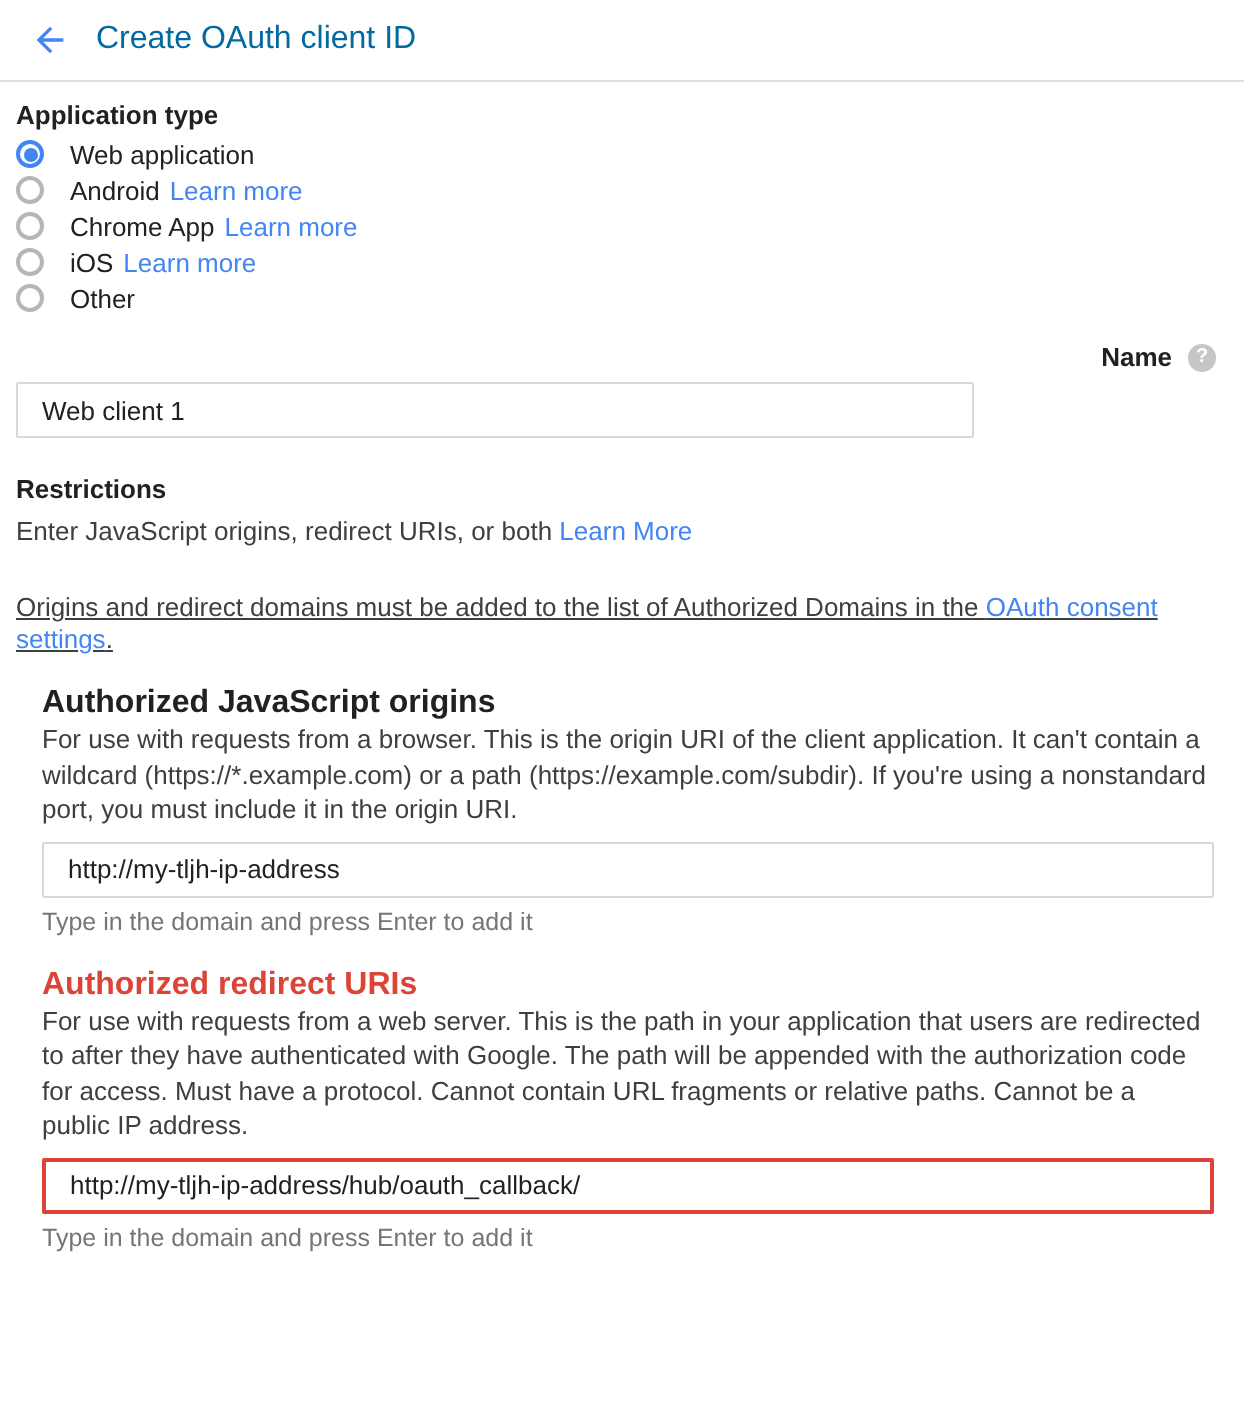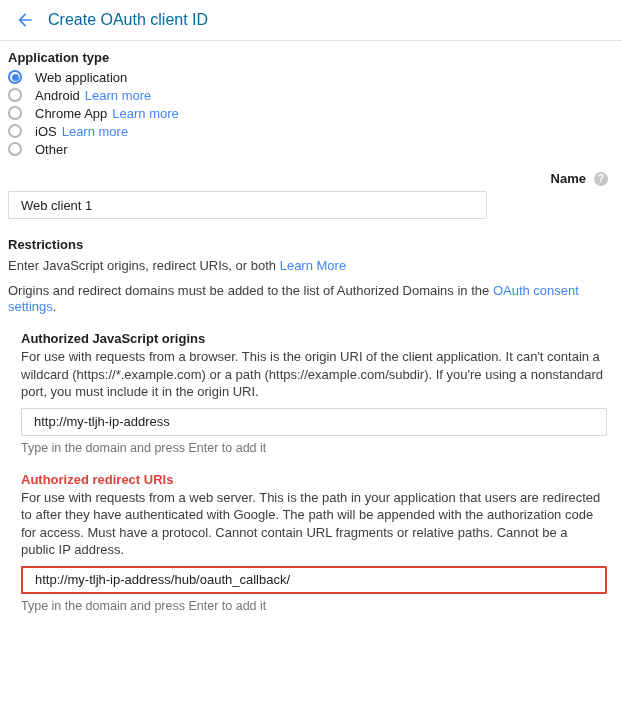--- a/index.html
+++ b/index.html
@@ -109,26 +109,26 @@
   }
   .name-input { margin-top: 4px; width: 479px; }
   
   .restrictions-title { margin-top: 18px; }
   .plain-line {
     margin-top: 5px;
     font-size: 13px;
     line-height: 16px;
     color: #3c4043;
   }
-  .domains-line { margin-top: 9px; }
+  .domains-line { margin-top: 22px; text-decoration: underline; }
   
   .subsection { margin-left: 13px; }
   .subsection-title {
     margin-top: 16px;
-    font-size: 13px;
+    font-size: 16px;
     font-weight: 700;
     line-height: 16px;
     color: #212121;
   }
   .subsection-title.error-title { color: #db4437; }
   .subsection-desc {
     margin-top: 1px;
     font-size: 13px;
     line-height: 17.5px;
     color: #3c4043;

